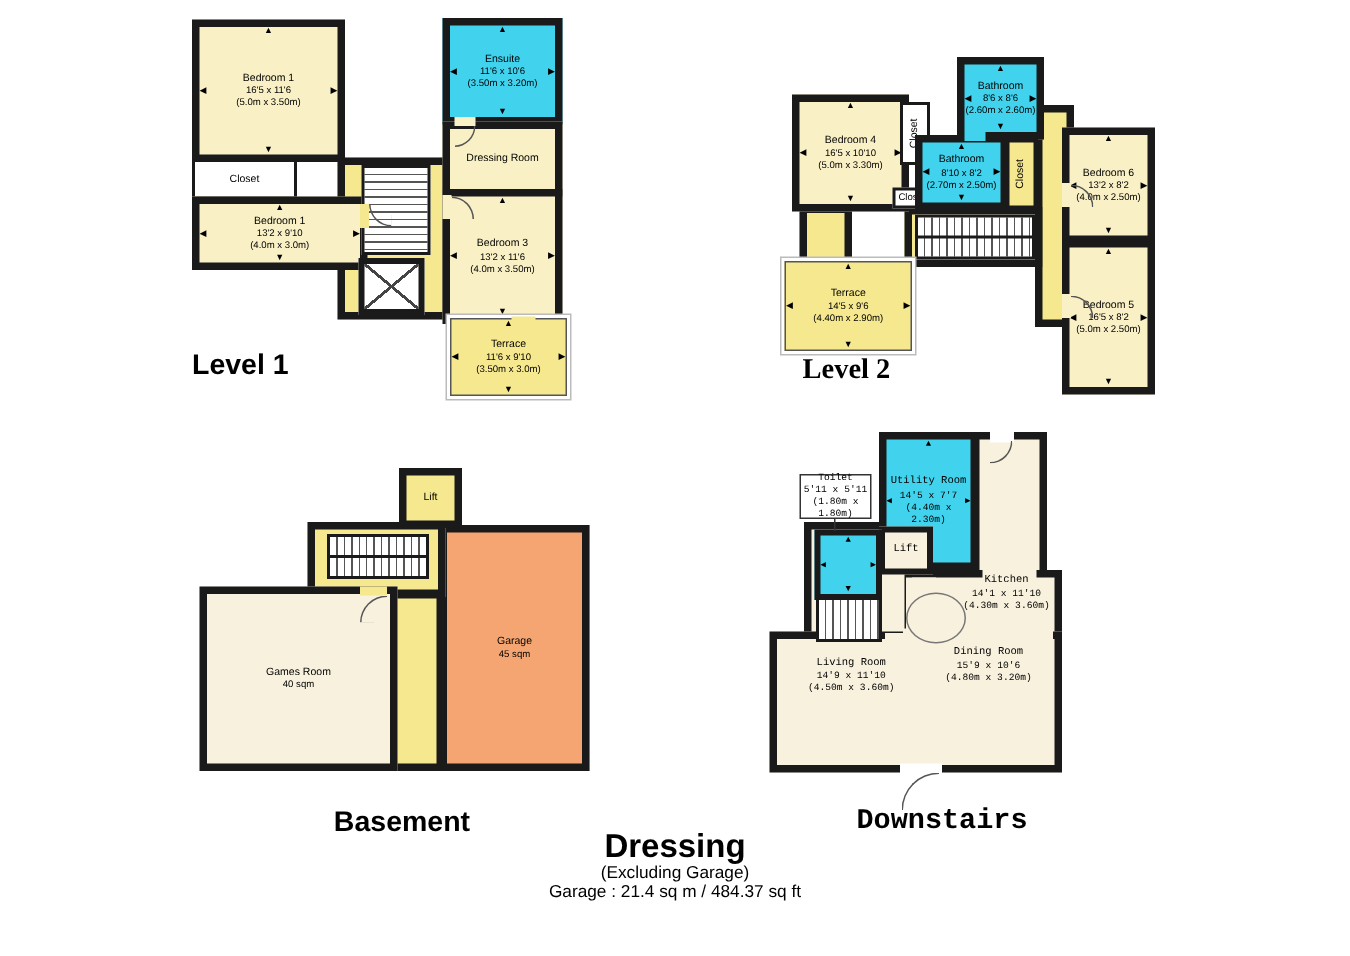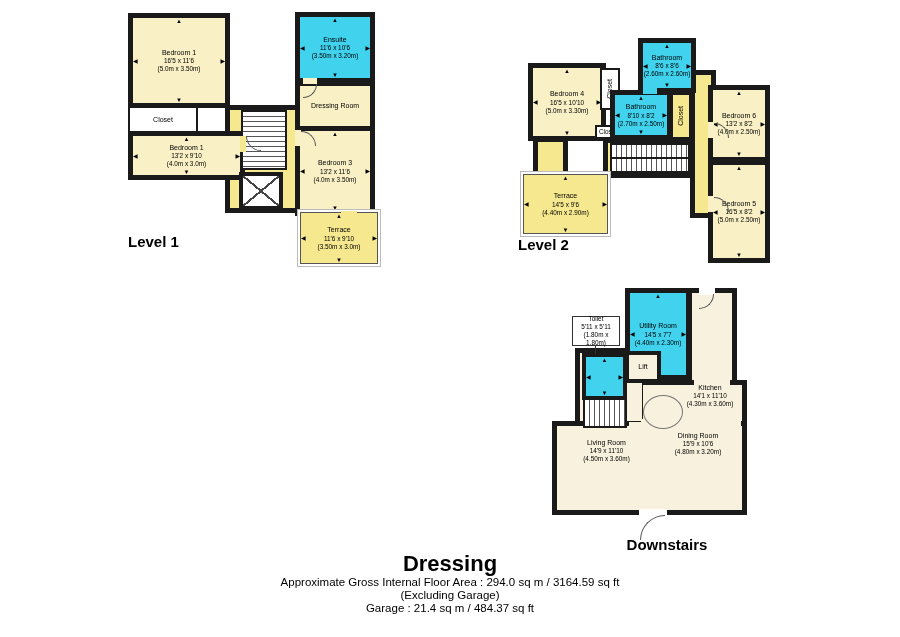--- a/index.html
+++ b/index.html
@@ -30,21 +30,21 @@
     background-image:
       linear-gradient(to top right,transparent calc(50% - 1px),#444 calc(50% - 1px),#444 calc(50% + 1px),transparent calc(50% + 1px)),
       linear-gradient(to bottom right,transparent calc(50% - 1px),#444 calc(50% - 1px),#444 calc(50% + 1px),transparent calc(50% + 1px));}
   .patch{position:absolute;background:#F8F1DE;}
   .gap{position:absolute;background:#fff;}
   .arc{position:absolute;box-sizing:border-box;background:transparent;}
   .arc-br{border-right:1px solid #555;border-bottom:1px solid #555;border-radius:0 0 100% 0;}
   .arc-bl{border-left:1px solid #555;border-bottom:1px solid #555;border-radius:0 0 0 100%;}
   .arc-tr{border-right:1px solid #555;border-top:1px solid #555;border-radius:0 100% 0 0;}
   .arc-tl{border-left:1px solid #555;border-top:1px solid #555;border-radius:100% 0 0 0;}
-  .lvl{position:absolute;font-weight:bold;font-size:15px;}
+  .lvl{position:absolute;font-weight:bold;font-size:19px;}
   .flabel{position:absolute;text-align:center;}
   .oval{position:absolute;border:1px solid #777;border-radius:50%;}
   .leader{position:absolute;background:#333;}
   .labelbox{position:absolute;box-sizing:border-box;border:1px solid #333;background:#fff;
         display:flex;flex-direction:column;align-items:center;justify-content:center;text-align:center;}
   .da{position:absolute;font-size:6px;line-height:6px;color:#000;}
   .da-t{top:0px;left:50%;transform:translateX(-50%);}
   .da-b{bottom:0px;left:50%;transform:translateX(-50%);}
   .da-l{left:0px;top:50%;transform:translateY(-50%);}
   .da-r{right:0px;top:50%;transform:translateY(-50%);}
@@ -189,25 +189,45 @@
     <span class="da da-t">▲</span>
         <span class="da da-b">▼</span>
         <span class="da da-l">◀</span>
         <span class="da da-r">▶</span>
       </div>
     <div class="gap" style="left:193px;top:92px;width:6px;height:16px;background:#F9F0C5;"></div>
     <div class="arc arc-tr" style="left:199px;top:93px;width:15px;height:15px;"></div>
     <div class="gap" style="left:193px;top:166px;width:6px;height:16px;background:#F9F0C5;"></div>
     <div class="arc arc-tr" style="left:199px;top:167px;width:15px;height:15px;"></div>
     <div class="gap" style="left:128px;top:58px;width:14px;height:6px;background:#41D3EE;"></div>
-    <div class="lvl" style="left:3px;top:206px;">Level 2</div>
-  </section>
-
-
-  <section class="plan" style="left:547px;top:283px;width:240px;height:275px;">
+    <div class="lvl" style="left:20px;top:206px;font-family:Liberation Serif, serif;">Level 2</div>
+  </section>
+
+  <section class="plan" style="left:128px;top:308px;width:270px;height:252px;">
+    <div class="room orange" style="left:165px;top:42px;width:100px;height:164px;">
+      <span class="rname">Garage</span>
+      <span class="rdim">45 sqm</span>
+    </div>
+    <div class="room bright" style="left:77px;top:40px;width:92px;height:50px;"></div>
+    <div class="room bright" style="left:138px;top:4px;width:42px;height:40px;">
+      <span class="rname">Lift</span>
+    </div>
+    <div class="room bright" style="left:130px;top:86px;width:38px;height:120px;"></div>
+    <div class="room cream" style="left:5px;top:83px;width:132px;height:123px;">
+      <span class="rname">Games Room</span>
+      <span class="rdim">40 sqm</span>
+    </div>
+    <div class="stairs tread-h" style="left:90px;top:48px;width:68px;height:30px;"></div>
+    <div class="divider" style="left:90px;top:62px;width:68px;height:2px;"></div>
+    <div class="gap" style="left:112px;top:83px;width:18px;height:6px;background:#F6E88E;"></div>
+    <div class="arc arc-tl" style="left:112px;top:89px;width:18px;height:18px;"></div>
+    <div class="lvl" style="left:80px;top:230px;width:120px;text-align:center;">Basement</div>
+  </section>
+
+  <section class="plan" style="left:508px;top:283px;width:240px;height:275px;font-family:Liberation Mono, monospace;">
     <div class="room cream" style="left:28px;top:65px;width:87px;height:83px;"></div>
     <div class="room cream" style="left:140px;top:5px;width:50px;height:97px;"></div>
     <div class="room cream" style="left:95px;top:97px;width:105px;height:85px;"></div>
     <div class="room cream" style="left:5px;top:138px;width:195px;height:94px;"></div>
     <div class="patch" style="left:147px;top:95px;width:36px;height:10px;"></div>
     <div class="patch" style="left:96px;top:102px;width:20px;height:40px;"></div>
     <div class="patch" style="left:82px;top:139px;width:28px;height:10px;"></div>
     <div class="patch" style="left:94px;top:136px;width:100px;height:46px;"></div>
     <div class="oval" style="left:96px;top:112px;width:38px;height:32px;"></div>
     <div class="room cyan" style="left:78px;top:5px;width:66px;height:92px;">
@@ -252,18 +272,17 @@
     </div>
     <div class="gap" style="left:152px;top:4px;width:16px;height:8px;"></div>
     <div class="arc arc-br" style="left:152px;top:11px;width:15px;height:15px;"></div>
     <div class="gap" style="left:92px;top:226px;width:28px;height:8px;"></div>
     <div class="arc arc-tl" style="left:93px;top:232px;width:25px;height:25px;"></div>
     <div class="lvl" style="left:45px;top:253px;width:150px;text-align:center;">Downstairs</div>
   </section>
 
   <div class="footer">
     <div class="ftitle">Dressing</div>
-    <div class="fline">Approximate Gross Internal Floor Area : 294.0 sq m / 3164.59 sq ft</div>
     <div class="fline">(Excluding Garage)</div>
     <div class="fline">Garage : 21.4 sq m / 484.37 sq ft</div>
   </div>
 
 </div>
 
 </body></html>

